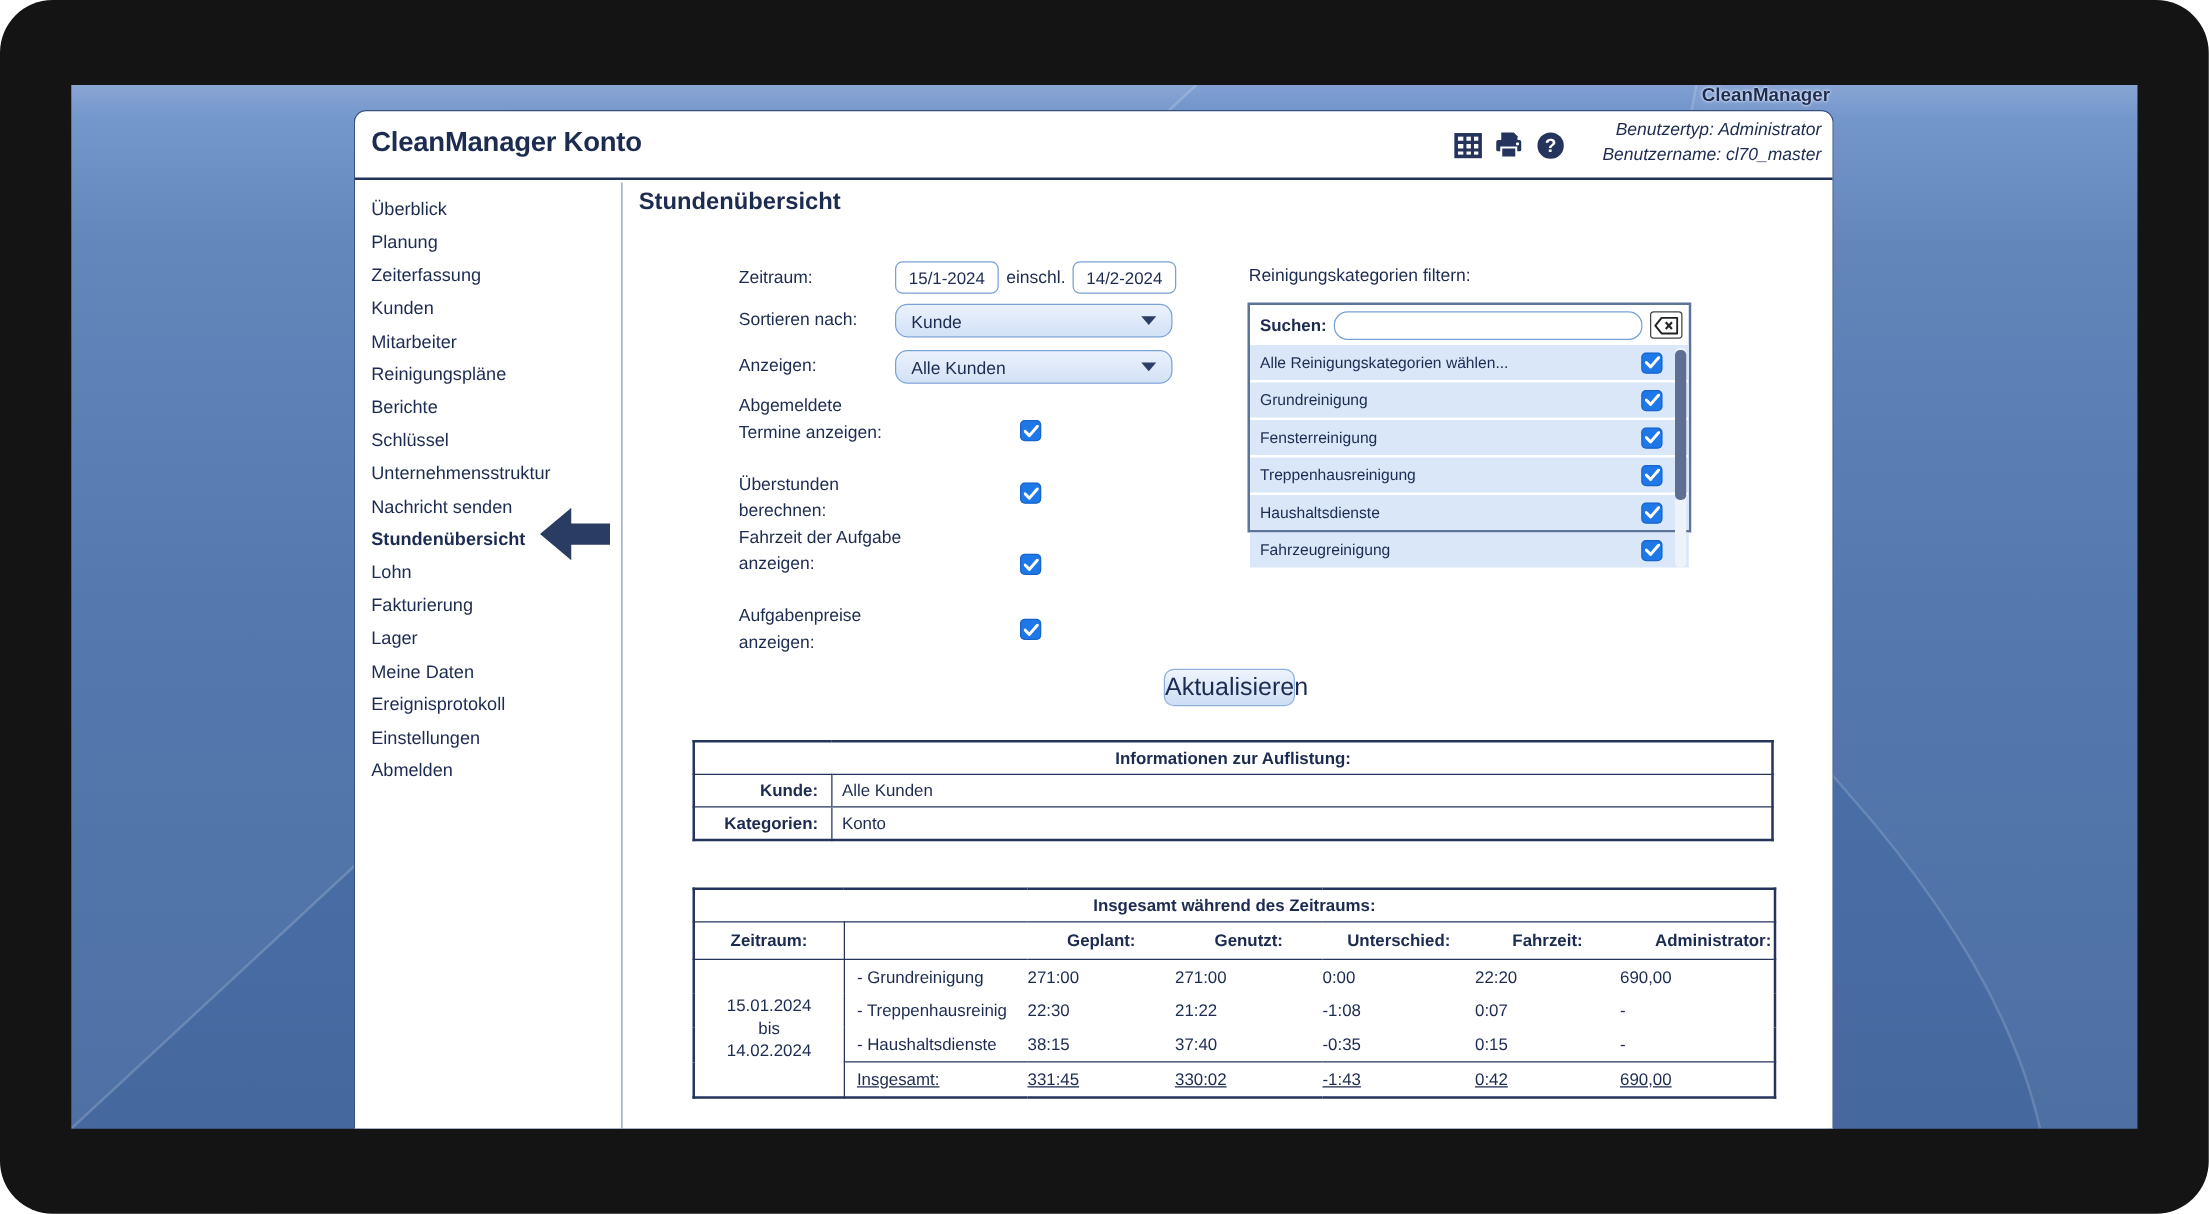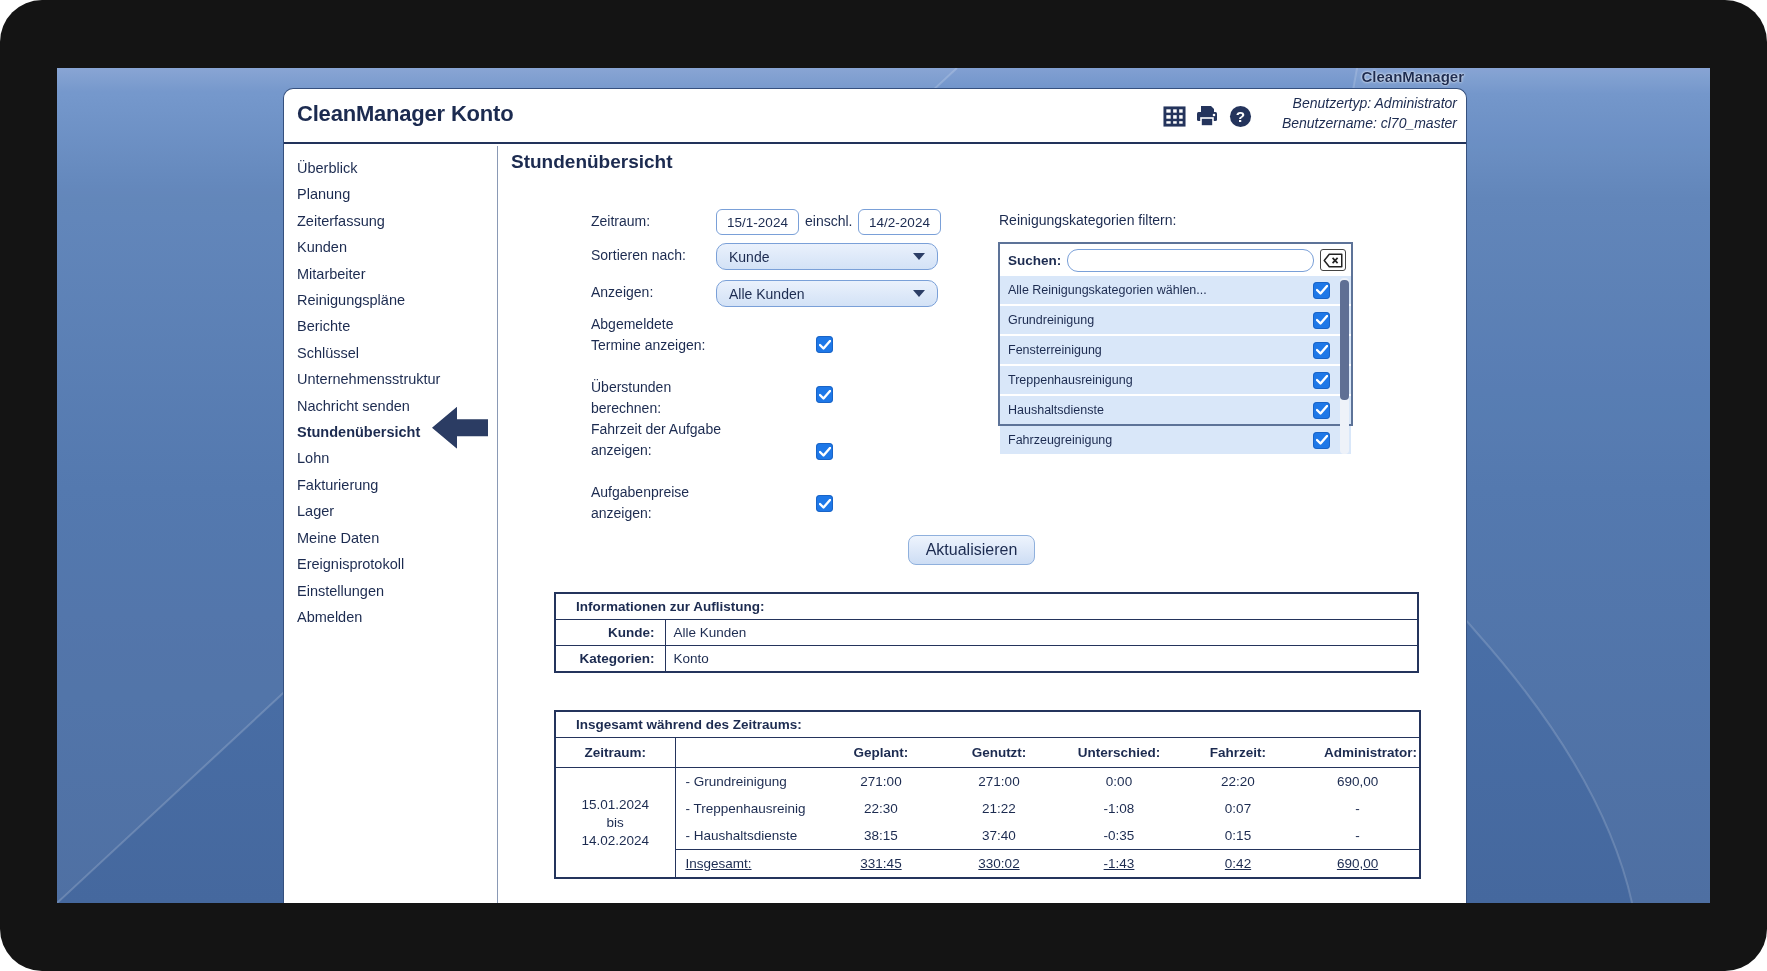--- a/index.html
+++ b/index.html
@@ -64,41 +64,41 @@
   .clear-btn { width:26px; height:22px; border:1.5px solid #444; border-radius:3px; background:#fff;
                display:flex; align-items:center; justify-content:center; cursor:pointer; }
   .cat-list { position:relative; }
   .cat-row { position:relative; height:28px; margin-bottom:2px; background:#d9e7f9;
              display:flex; align-items:center; padding-left:8px; font-size:12.5px; color:#1c2b50; }
   .cat-row .cb { right:21px; left:auto; }
   .vscroll { position:absolute; right:2px; top:34px; width:9px; height:176px; background:#eef2f9; border-radius:4px; }
   .vthumb { position:absolute; left:0; top:2px; width:9px; height:120px; background:#5f6f94; border-radius:4px; cursor:pointer; }
 
   
-  .btn { left:409px; top:389px; width:127px; height:30px;
+  .btn { left:432px; top:389px; width:105px; height:30px;
          background:linear-gradient(180deg,#eef4fd,#cdddf4); border:1.5px solid #8fb0dd; border-radius:8px;
-         font-family:"Liberation Sans",sans-serif; font-size:16px; color:#1c2b50; cursor:pointer; }
+         font-family:"Liberation Sans",sans-serif; font-size:20px; color:#1c2b50; cursor:pointer; }
 
   
   table { border-collapse:collapse; table-layout:fixed; color:#1c2b50; }
   .dtable { position:absolute; border:2px solid #24345c; }
   .dtable td { font-size:13.5px; }
-  .t-title { font-weight:bold; font-size:14.5px; text-align:left; padding:5px 20px; }
+  .t-title { font-weight:bold; font-size:14.5px; text-align:center; padding:5px 8px; }
   .info-tbl { left:55px; top:446px; width:865px; }
   .info-tbl td { border-top:1.5px solid #24345c; }
   .info-tbl .lbl { font-weight:bold; text-align:right; padding:5px 10px 5px 0; border-right:1.5px solid #24345c; }
   .info-tbl .val { text-align:left; padding:5px 8px; }
 
   .tot-tbl { left:55px; top:564px; width:865px; }
   .tot-tbl .hd td { border-top:1.5px solid #24345c; border-bottom:1.5px solid #24345c;
                     font-weight:bold; text-align:center; padding:7px 0; }
   .tot-tbl .hd td.last { text-align:right; padding-right:2px; }
   .period { border-right:1.5px solid #24345c; text-align:center; font-size:13.5px; line-height:18px; }
   .task { text-align:left; padding:6px 0 6px 10px; }
-  .num { text-align:center; padding:6px 0; }
+  .num { text-align:left; padding:6px 0; }
   .tot td { border-top:1.5px solid #24345c; }
   .tot .u { text-decoration:underline; }
 </style>
 </head>
 <body>
 
 <div class="canvas">
   <div class="screen">
 
     <svg class="swoosh" width="1653" height="835" viewBox="0 0 1653 835">

